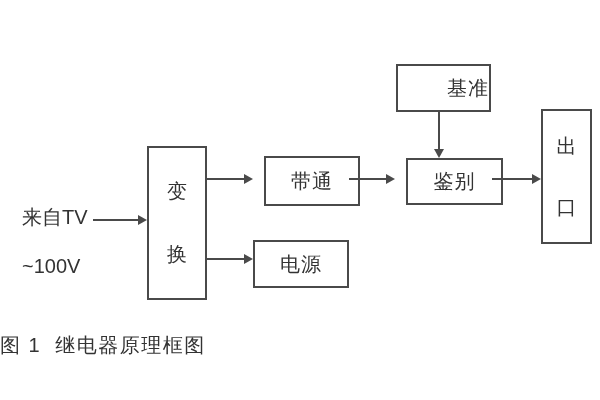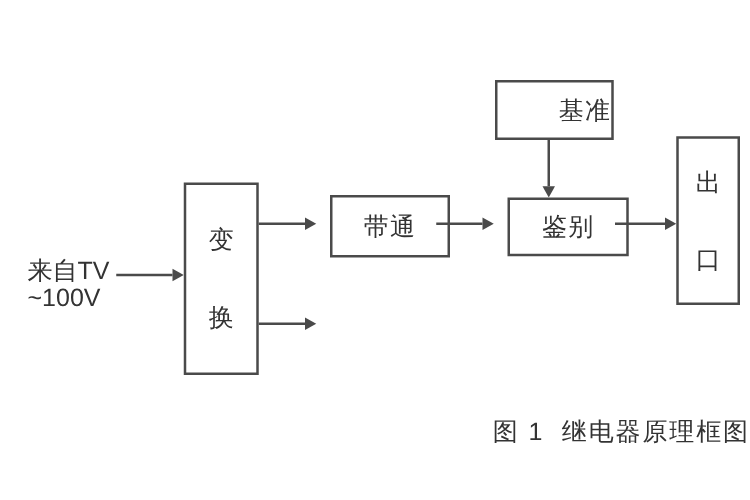--- a/index.html
+++ b/index.html
@@ -63,34 +63,34 @@
   .varrow .head{
     width:0;height:0;
     border-left:5px solid transparent;
     border-right:5px solid transparent;
     border-top:9px solid var(--line);
   }
   .caption{
     position:absolute;
     left:0;right:0;
     top:332px;
-    text-align:right;
+    text-align:left;
     font-size:20px;
     letter-spacing:1.5px;
     color:var(--text);
     white-space:pre;
   }
 </style>
 </head>
 <body>
 
 <div class="stage">
 
   <div class="lbl" style="left:22px;top:206px;">来自TV</div>
-  <div class="lbl" style="left:22px;top:228px;">~100V</div>
+  <div class="lbl" style="left:22px;top:255px;">~100V</div>
 
   <div class="harrow" style="left:93px;top:219px;width:54px;">
     <i class="shaft"></i>
     <i class="head"></i>
   </div>
 
   <div class="box vert" style="left:147px;top:146px;width:60px;height:154px;gap:36px;">
     <span>变</span>
     <span>换</span>
   </div>
@@ -102,20 +102,23 @@
 
   <div class="box" style="left:264px;top:156px;width:96px;height:50px;">
     <span>带通</span>
   </div>
 
   <div class="harrow" style="left:207px;top:258px;width:46px;">
     <i class="shaft"></i>
     <i class="head"></i>
   </div>
 
+  <div class="box" style="left:253px;top:240px;width:96px;height:48px;">
+    <span>电源</span>
+  </div>
 
   <div class="harrow" style="left:349px;top:178px;width:46px;">
     <i class="shaft"></i>
     <i class="head"></i>
   </div>
 
   <div class="box" style="left:396px;top:64px;width:95px;height:48px;justify-content:flex-end;">
     <span>基准</span>
   </div>
 

